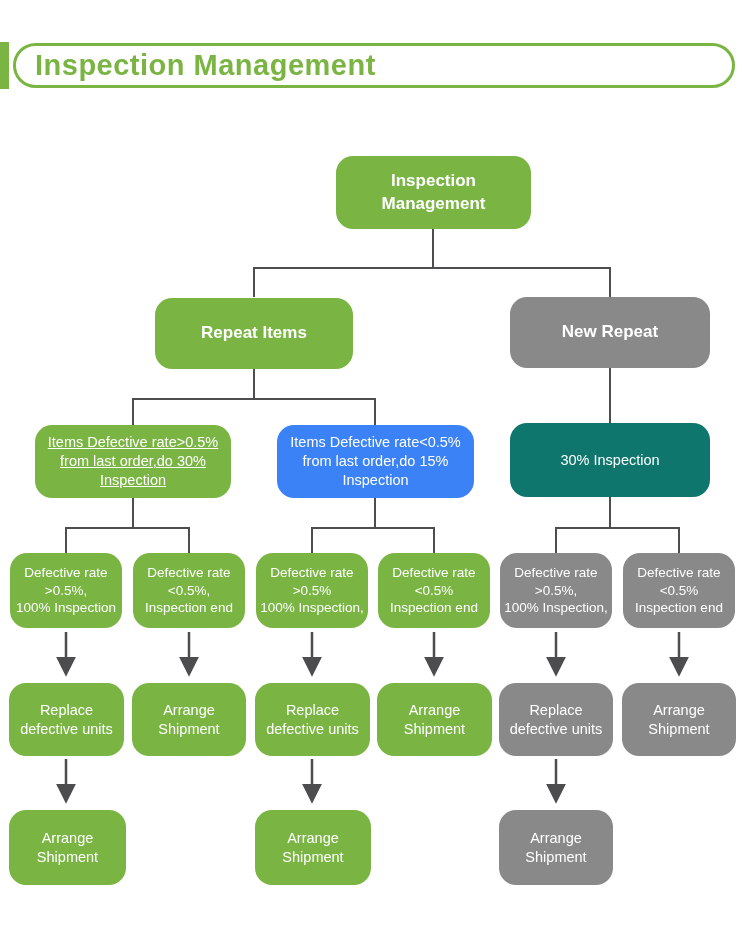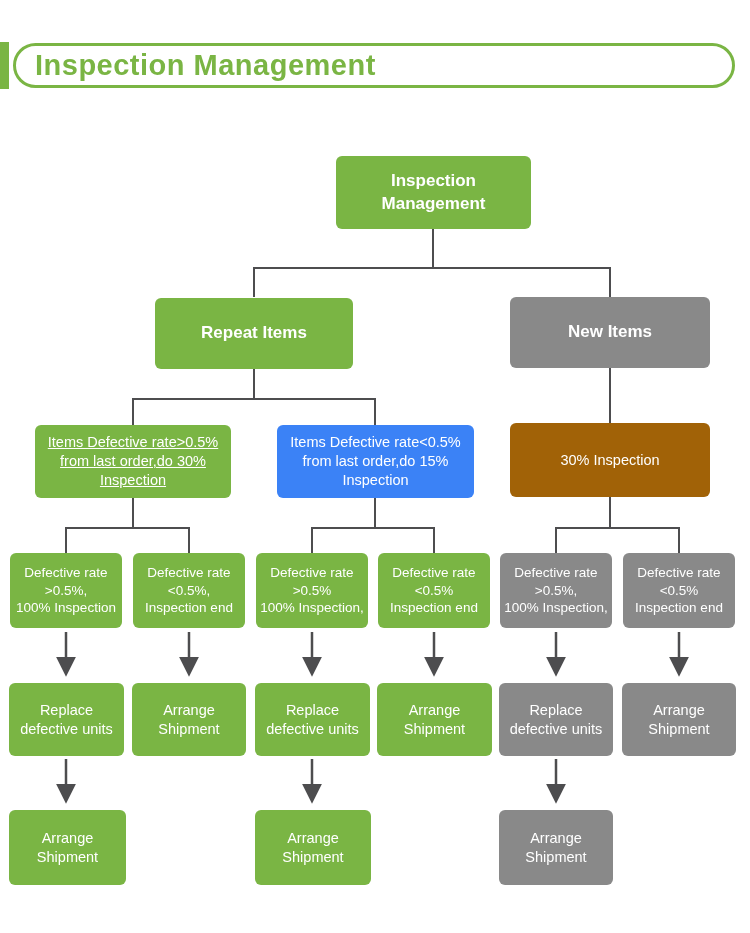--- a/index.html
+++ b/index.html
@@ -33,21 +33,21 @@
     white-space: nowrap;
   }
 
   
   .node {
     position: absolute;
     display: flex; align-items: center; justify-content: center;
     text-align: center;
     color: #ffffff;
     white-space: pre-line;
-    border-radius: 6px;
+    border-radius: 17px;
     line-height: 1.3;
     box-sizing: border-box;
   }
   .bold { font-weight: bold; }
 
   .n-root      { left: 336px; top: 156px; width: 195px; height: 73px; font-size: 17px; }
   .n-repeat    { left: 155px; top: 298px; width: 198px; height: 71px; font-size: 17px; }
   .n-new       { left: 510px; top: 297px; width: 200px; height: 71px; font-size: 17px; }
 
   .n-l3a       { left: 35px;  top: 425px; width: 196px; height: 73px; font-size: 14.5px; text-decoration: underline; }
@@ -123,29 +123,29 @@
       <line x1="66" y1="759" x2="66" y2="800" marker-end="url(#arrow)"></line>
       <line x1="312" y1="759" x2="312" y2="800" marker-end="url(#arrow)"></line>
       <line x1="556" y1="759" x2="556" y2="800" marker-end="url(#arrow)"></line>
     </g>
   </svg>
 
   <div class="node n-root bold bg-green" style="background: rgb(122, 181, 68);">Inspection
 Management</div>
 
   <div class="node n-repeat bold bg-green" style="background: rgb(122, 181, 68);">Repeat Items</div>
-  <div class="node n-new bold bg-gray" style="background: rgb(137, 137, 137);">New Items</div>
+  <div class="node n-new bold bg-gray" style="background: rgb(137, 137, 137);">New Repeat</div>
 
   <div class="node n-l3a bg-green" style="background: rgb(122, 181, 68);">Items Defective rate&gt;0.5%
 from last order,do 30%
 Inspection</div>
   <div class="node n-l3b bg-green" style="background: #3b82f6;">Items Defective rate&lt;0.5%
 from last order,do 15%
 Inspection</div>
-  <div class="node n-l3c bg-gray" style="background: #a16207;">30% Inspection</div>
+  <div class="node n-l3c bg-gray" style="background: #0f766e;">30% Inspection</div>
 
   <div class="node n-d1 bg-green" style="background: rgb(122, 181, 68);">Defective rate
 &gt;0.5%,
 100% Inspection</div>
   <div class="node n-d2 bg-green" style="background: rgb(122, 181, 68);">Defective rate
 &lt;0.5%,
 Inspection end</div>
   <div class="node n-d3 bg-green" style="background: rgb(122, 181, 68);">Defective rate
 &gt;0.5%
 100% Inspection,</div>

